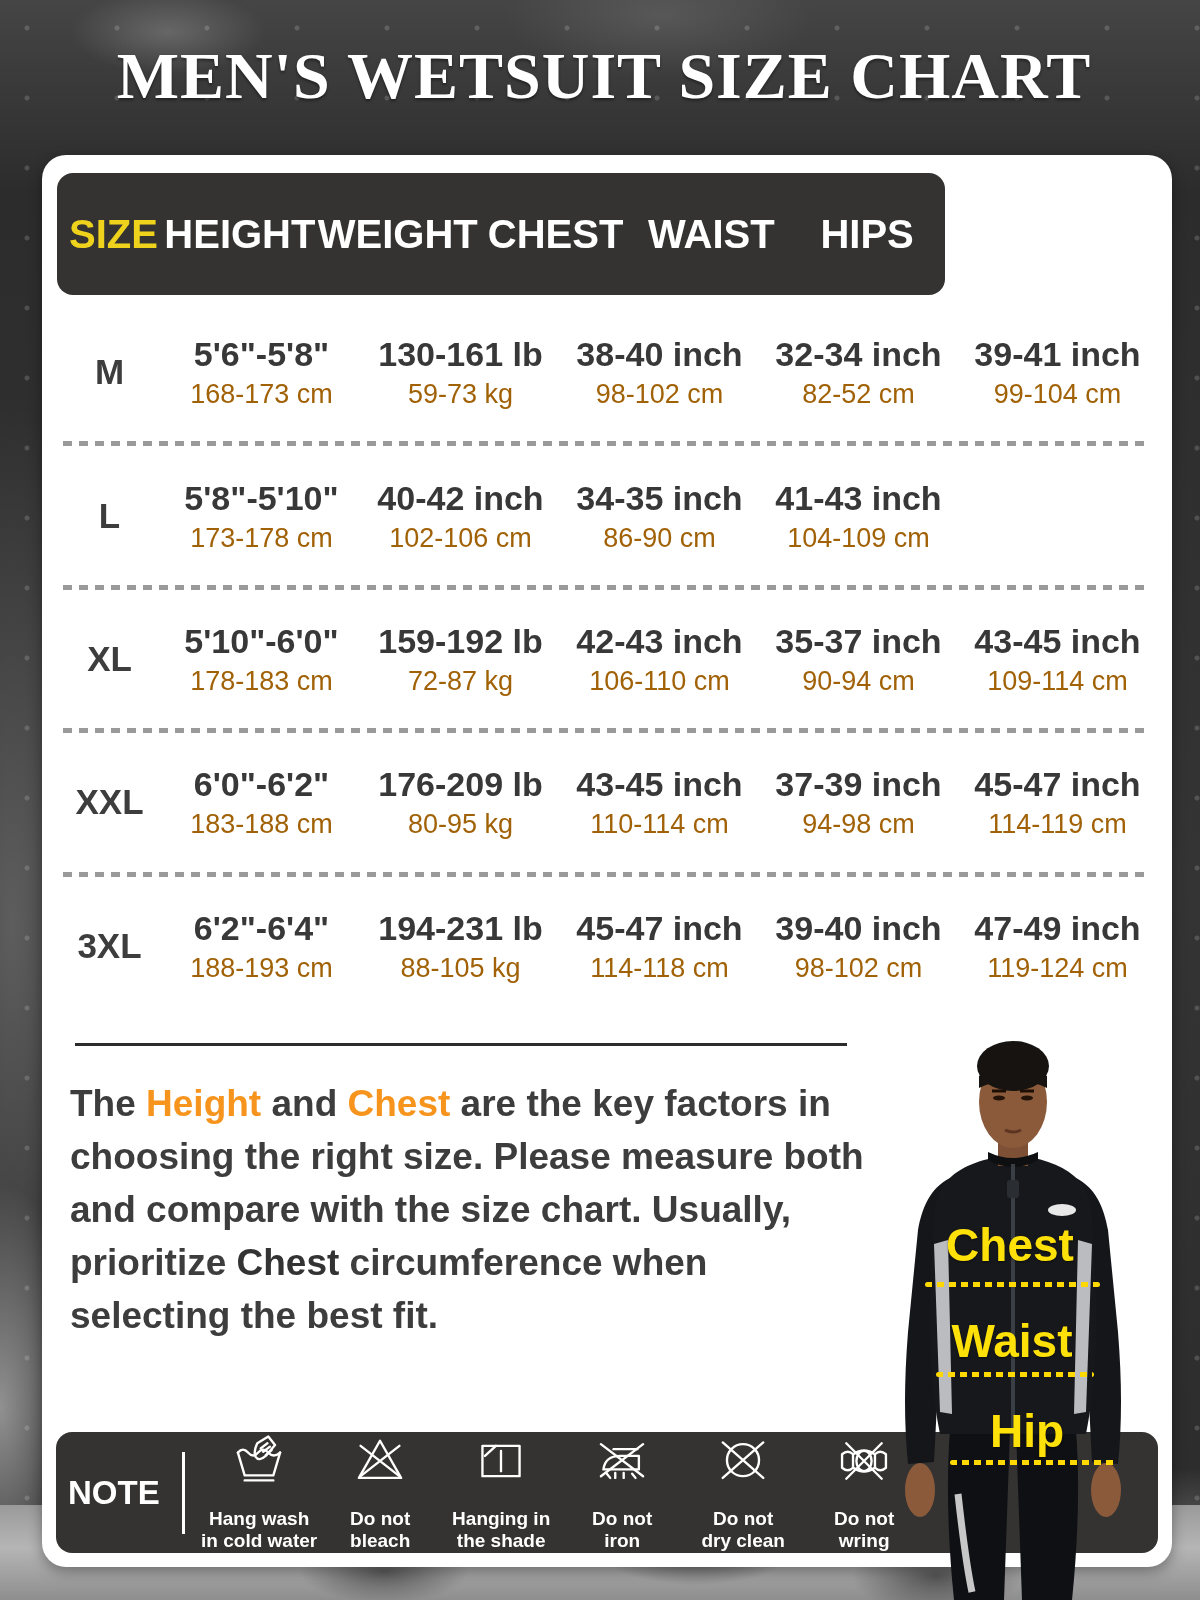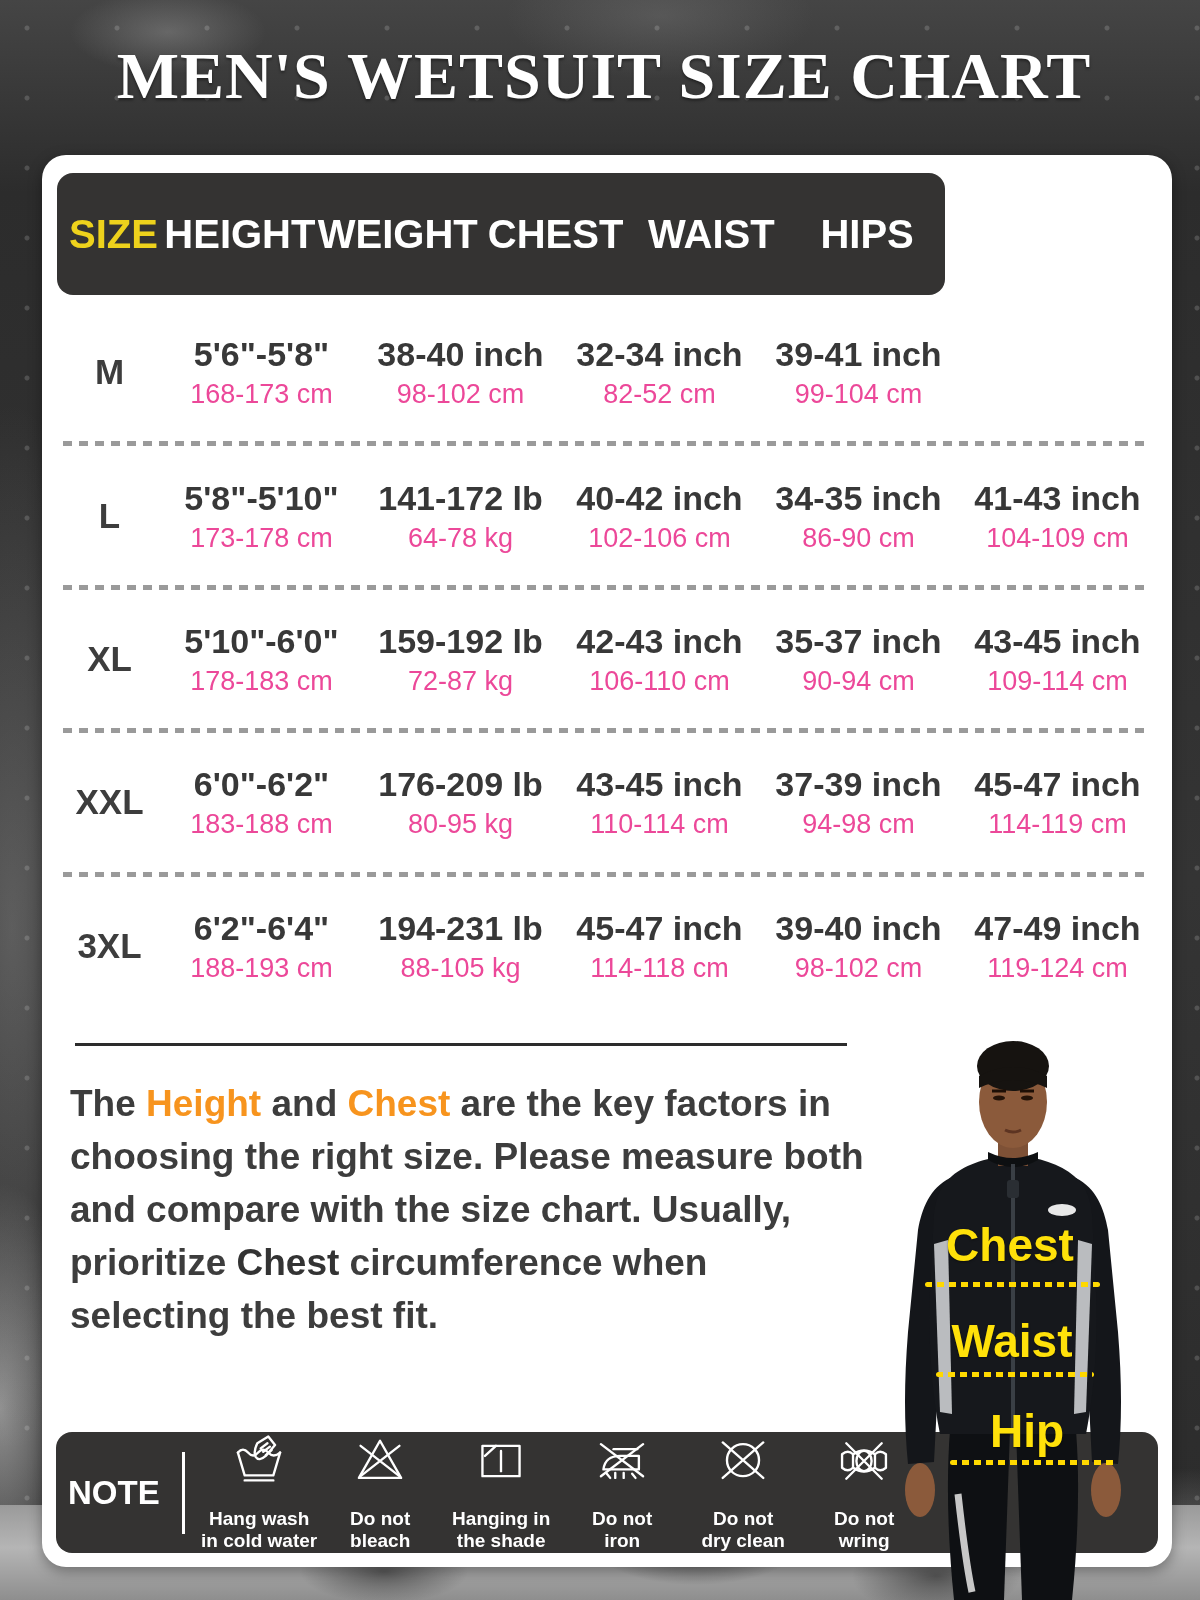--- a/index.html
+++ b/index.html
@@ -60,21 +60,21 @@
     flex:1 1 auto;
     display:grid; grid-template-columns:105px repeat(5,1fr); align-items:center;
   }
   .sep {
     height:5px; margin:0 6px;
     background:repeating-linear-gradient(90deg,#9a9a9a 0 9px, transparent 9px 16px);
   }
   .cell { text-align:center; }
   .size-label { font-size:35px; font-weight:800; color:#3d3d3d; text-align:center; }
   .primary  { font-size:34px; font-weight:800; color:#383838; line-height:44px; }
-  .secondary{ font-size:27px; font-weight:400; color:#ec4899; line-height:36px; }
+  .secondary{ font-size:27px; font-weight:400; color:#a16207; line-height:36px; }
   .divider {
     position:absolute; left:33px; top:888px; width:772px; height:3px; background:#2c2c2c;
   }
   .note-par {
     position:absolute; left:28px; top:922px; width:800px;
     font-size:37px; font-weight:700; color:#3d3d3d; line-height:53px;
   }
   .orange { color:#f7941e; font-weight:800; }
   .bold-dark { color:#333333; font-weight:800; }
   
@@ -122,43 +122,43 @@
 
   <div class="rows">
 
     <div class="row">
       <div class="size-label">M</div>
       <div class="cell">
           <div class="primary">5'6"-5'8"</div>
           <div class="secondary">168-173 cm</div>
         </div>
       <div class="cell">
+          <div class="primary">130-161 lb</div>
+          <div class="secondary">59-73 kg</div>
+        </div>
+      <div class="cell">
           <div class="primary">38-40 inch</div>
           <div class="secondary">98-102 cm</div>
         </div>
       <div class="cell">
           <div class="primary">32-34 inch</div>
           <div class="secondary">82-52 cm</div>
         </div>
       <div class="cell">
           <div class="primary">39-41 inch</div>
           <div class="secondary">99-104 cm</div>
         </div>
     </div>
     <div class="sep"></div>
 
     <div class="row">
       <div class="size-label">L</div>
       <div class="cell">
           <div class="primary">5'8"-5'10"</div>
           <div class="secondary">173-178 cm</div>
-        </div>
-      <div class="cell">
-          <div class="primary">141-172 lb</div>
-          <div class="secondary">64-78 kg</div>
         </div>
       <div class="cell">
           <div class="primary">40-42 inch</div>
           <div class="secondary">102-106 cm</div>
         </div>
       <div class="cell">
           <div class="primary">34-35 inch</div>
           <div class="secondary">86-90 cm</div>
         </div>
       <div class="cell">

